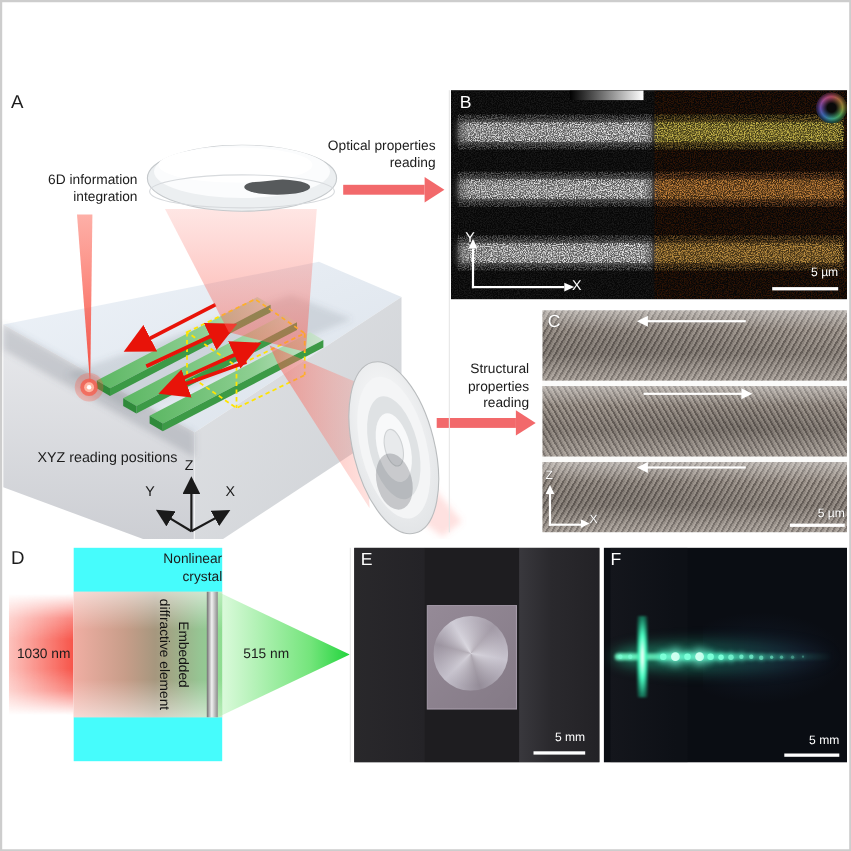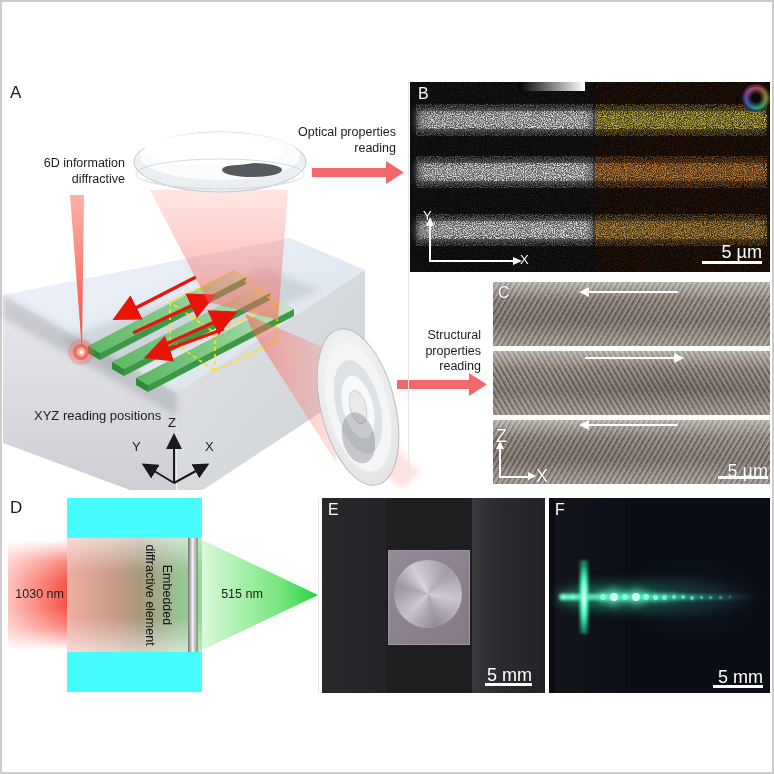--- a/index.html
+++ b/index.html
@@ -4,21 +4,21 @@
 <style>
   html,body{margin:0;padding:0;background:#fff;}
   #page{position:relative;width:774px;height:774px;background:#ffffff;overflow:hidden;
         box-shadow:inset 0 0 0 2px #cdcdcd;font-family:"Liberation Sans",sans-serif;}
   .abs{position:absolute;}
   .txt{font-size:12.5px;line-height:1.25;color:#1c1c1c;font-family:"Liberation Sans",sans-serif;}
   .pre{white-space:pre-line;}
   .ctr{text-align:right;}
   .plab{font-size:17px;color:#1c1c1c;}
   .wlab{font-size:16px;color:#ffffff;}
-  .wtxt{color:#fff;font-size:18px;}
+  .wtxt{color:#fff;font-size:11px;}
   .sh{text-shadow:0 0 2px rgba(0,0,0,0.45);}
   .vline{background:#fff;width:2px;}
   .hline{background:#fff;height:2px;}
   .tri{width:0;height:0;}
   
   #panelB{left:410px;top:82px;width:360px;height:190px;background:#070707;overflow:hidden;}
   #bwheel{left:332px;top:2px;width:28px;height:28px;border-radius:50%;
     background:
       radial-gradient(circle at 50% 50%, #0a0a0a 0 4px, rgba(10,10,10,0) 10px),
       radial-gradient(circle at 50% 50%, rgba(0,0,0,0) 10px, rgba(0,0,0,0.55) 13px),
@@ -204,21 +204,21 @@
       <polygon points="386,79 404,90.5 386,102"></polygon>
     </g>
     <g fill="#f2696b">
       <rect x="397" y="298" width="72" height="9"></rect>
       <polygon points="469,291 487,302.5 469,314"></polygon>
     </g>
   </svg>
 
   <div class="abs plab" style="left:10px;top:83px;">A</div>
   <div class="abs txt pre ctr" style="left:20px;top:156px;width:105px;">6D information
-diffractive</div>
+integration</div>
   <div class="abs txt pre ctr" style="left:296px;top:125px;width:100px;">Optical properties
 reading</div>
   <div class="abs txt pre ctr" style="left:376px;top:328px;width:105px;">Structural properties
 reading</div>
   <div class="abs txt" style="left:34px;top:408px;font-size:13px;">XYZ reading positions</div>
   <div class="abs txt" style="left:168px;top:415px;font-size:13px;">Z</div>
   <div class="abs txt" style="left:132px;top:439px;font-size:13px;">Y</div>
   <div class="abs txt" style="left:205px;top:439px;font-size:13px;">X</div>
   <div class="abs divider" style="left:408px;top:82px;height:402px;"></div>
 
@@ -307,20 +307,22 @@
     <div class="abs wtxt sh" style="left:3px;top:144px;">Z</div>
     <div class="abs wtxt sh" style="left:43px;top:184px;">X</div>
 
     <div class="abs wtxt sh ctr" style="left:225px;top:179px;width:50px;">5 µm</div>
     <div class="abs" style="left:225px;top:194px;width:50px;height:3px;background:#fff;"></div>
   </div>
 
   <div class="abs plab" style="left:10px;top:498px;">D</div>
   <div class="abs cyan" style="left:67px;top:498px;width:135px;height:40px;"></div>
   <div class="abs cyan" style="left:67px;top:652px;width:135px;height:40px;"></div>
+  <div class="abs txt pre ctr" style="left:67px;top:501px;width:135px;">Nonlinear
+crystal</div>
   <div id="dmid" class="abs"></div>
   <div id="dbeam" class="abs"></div>
   <div class="abs txt" style="left:12px;top:587px;width:52px;text-align:right;">1030 nm</div>
   <div id="drot" class="abs">Embedded
 diffractive element</div>
   <div id="dbar" class="abs"></div>
   <div id="dtri" class="abs"></div>
   <div class="abs txt" style="left:218px;top:587px;width:48px;text-align:center;">515 nm</div>
   <div class="abs divider" style="left:318px;top:498px;height:195px;"></div>
 

